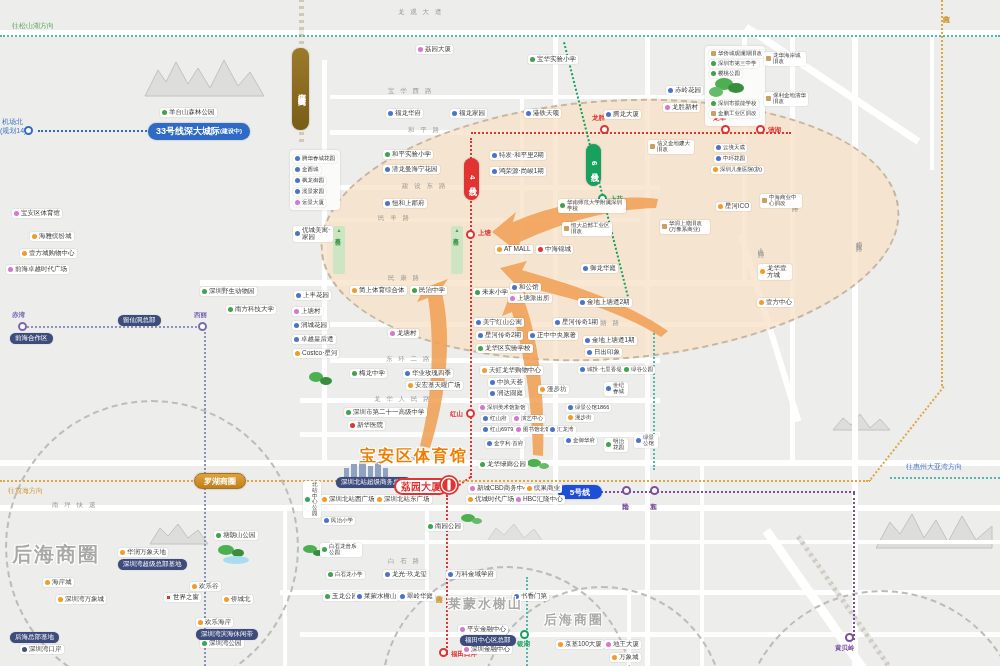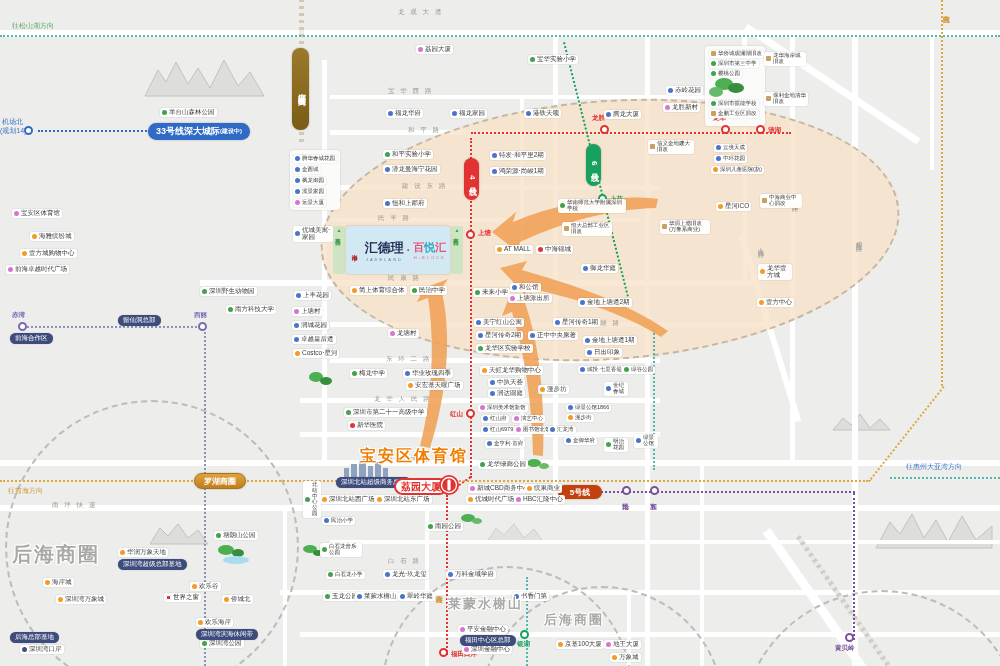--- a/index.html
+++ b/index.html
@@ -115,49 +115,37 @@
   </svg>
 
   <div class="parkstrip" style="left:333px">
     <span class="tree">▲</span>
     <span class="vtext">市政公园</span>
   </div>
   <div class="parkstrip" style="left:451px">
     <span class="tree">▲</span>
     <span class="vtext">市政公园</span>
   </div>
-  <div id="logo">
-    <span style="writing-mode:vertical-rl;font-size:6px;font-weight:bold;color:#b01f24;border-right:1px solid #9db6c4;padding-right:2px">中海</span>
-    <span style="display:flex;flex-direction:column;align-items:center">
-      <b style="font-size:13px;color:#1f2e55;font-family:'Liberation Serif',serif">汇德理</b>
-      <i style="font-size:4px;color:#6a7a92;letter-spacing:2px;font-style:normal">JADELAND</i>
-    </span>
-    <b style="font-size:10px;color:#555">·</b>
-    <span style="display:flex;flex-direction:column;align-items:center">
-      <span style="font-size:11px;font-weight:900"><span style="color:#e8527f">百</span><span style="color:#2fa8c0">悦</span><span style="color:#e8527f">汇</span></span>
-      <i style="font-size:4px;color:#d86a92;letter-spacing:2px;font-style:normal">H-BLOCK</i>
-    </span>
-  </div>
 
   <div class="bigtitle" style="left:360px;top:446px;font-size:16px;letter-spacing:2px">宝安区体育馆</div>
 
   <div id="stationpill">荔园大厦</div>
   <svg style="left:438px;top:474px;z-index:35" width="22" height="22">
     <circle cx="11" cy="11" r="10" fill="#e23333"></circle>
     <circle cx="11" cy="11" r="7.5" fill="none" stroke="#fff" stroke-width="1.3"></circle>
     <rect x="9.4" y="5.5" width="3.2" height="11" rx="1.5" fill="#fff"></rect>
   </svg>
 
   <div class="lpill" style="left:148px;top:123px;height:17px;padding:0 8px;background:#2f6bc6;font-size:9px;border-radius:9px">
     <span>33号线深大城际</span>
       <span style="font-size:6px">(建设中)</span>
   </div>
   <div class="lpill vtext" style="left:464px;top:158px;width:15px;height:42px;background:#e23333;font-size:8px">4号线</div>
   <div class="lpill vtext" style="left:586px;top:144px;width:15px;height:42px;background:#18a05e;font-size:8px">6号线</div>
-  <div class="lpill" style="left:558px;top:485px;width:44px;height:14px;background:#c2410c;font-size:8px">5号线</div>
+  <div class="lpill" style="left:558px;top:485px;width:44px;height:14px;background:#1d4ed8;font-size:8px">5号线</div>
   <div class="lpill" style="left:194px;top:473px;width:50px;height:14px;background:linear-gradient(#e0a33c,#c07f1d);font-size:8px;border:1px solid #a8711a">罗湖商圈</div>
 
 <div class="road" style="left: 0px; top: 30px; width: 1000px; height: 7px;"></div>
     <div class="road" style="left: 330px; top: 95px; width: 420px; height: 4px;"></div>
     <div class="road" style="left: 330px; top: 130px; width: 330px; height: 5px;"></div>
     <div class="road" style="left: 330px; top: 185px; width: 330px; height: 5px;"></div>
     <div class="road" style="left: 330px; top: 218px; width: 310px; height: 4px;"></div>
     <div class="road" style="left: 200px; top: 280px; width: 560px; height: 6px;"></div>
     <div class="road" style="left: 330px; top: 322px; width: 450px; height: 5px;"></div>
     <div class="road" style="left: 330px; top: 358px; width: 330px; height: 5px;"></div>

